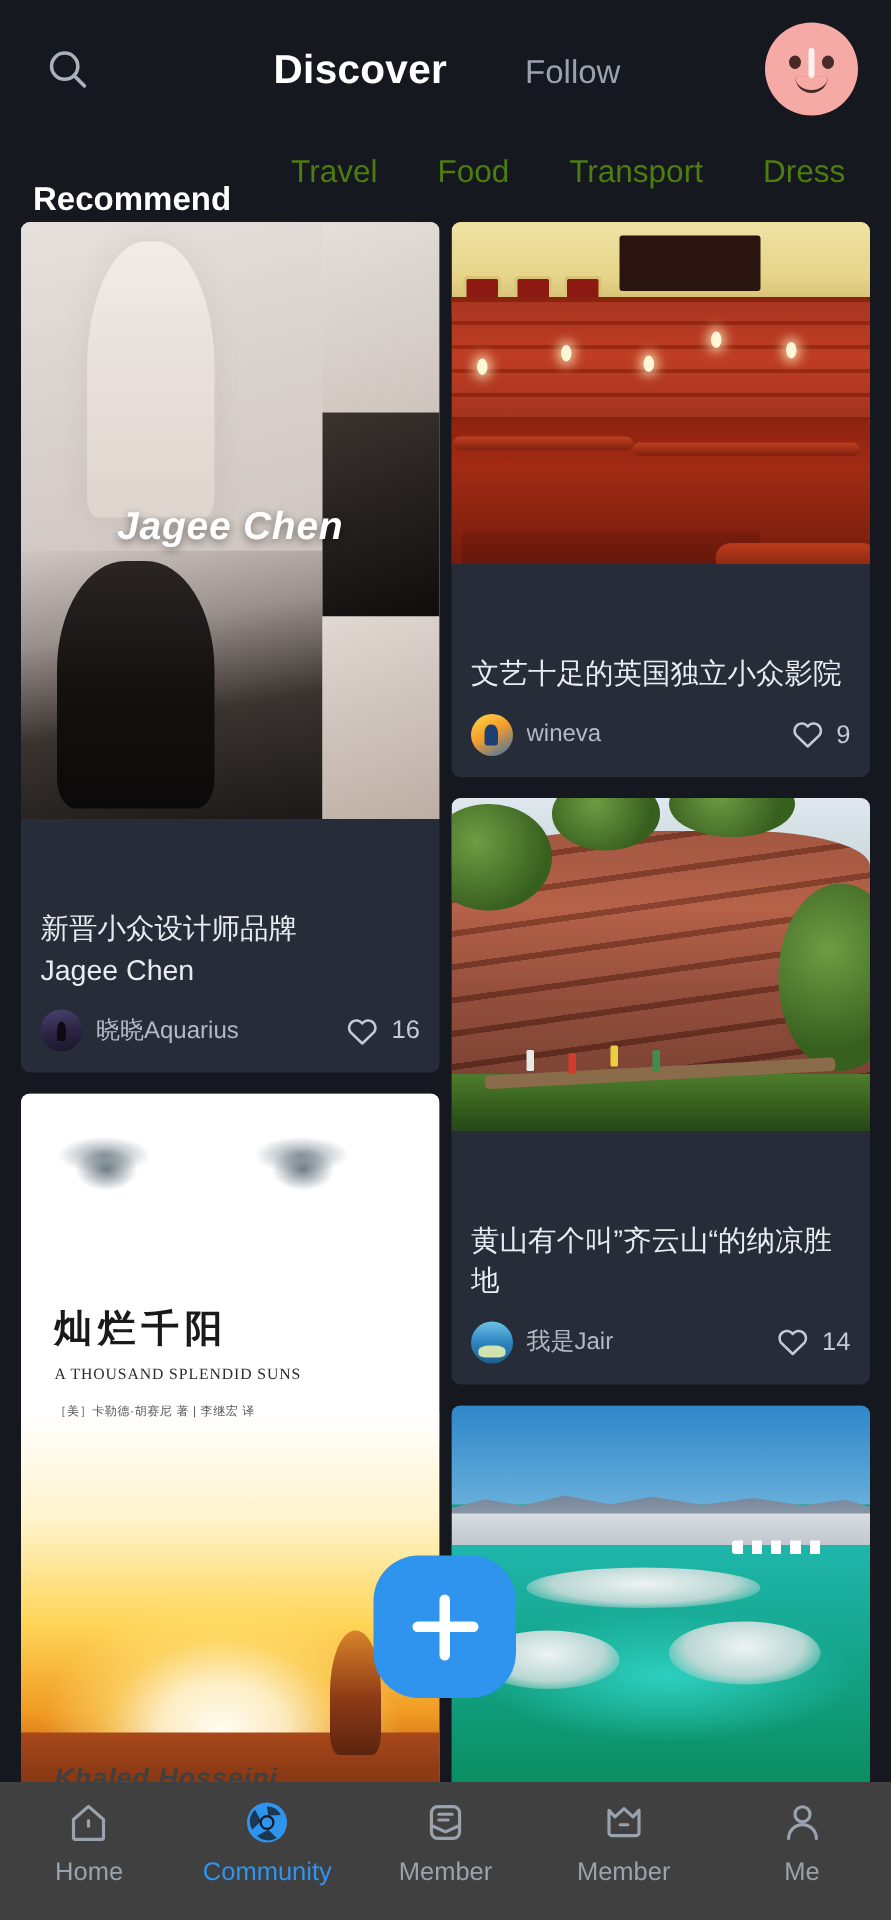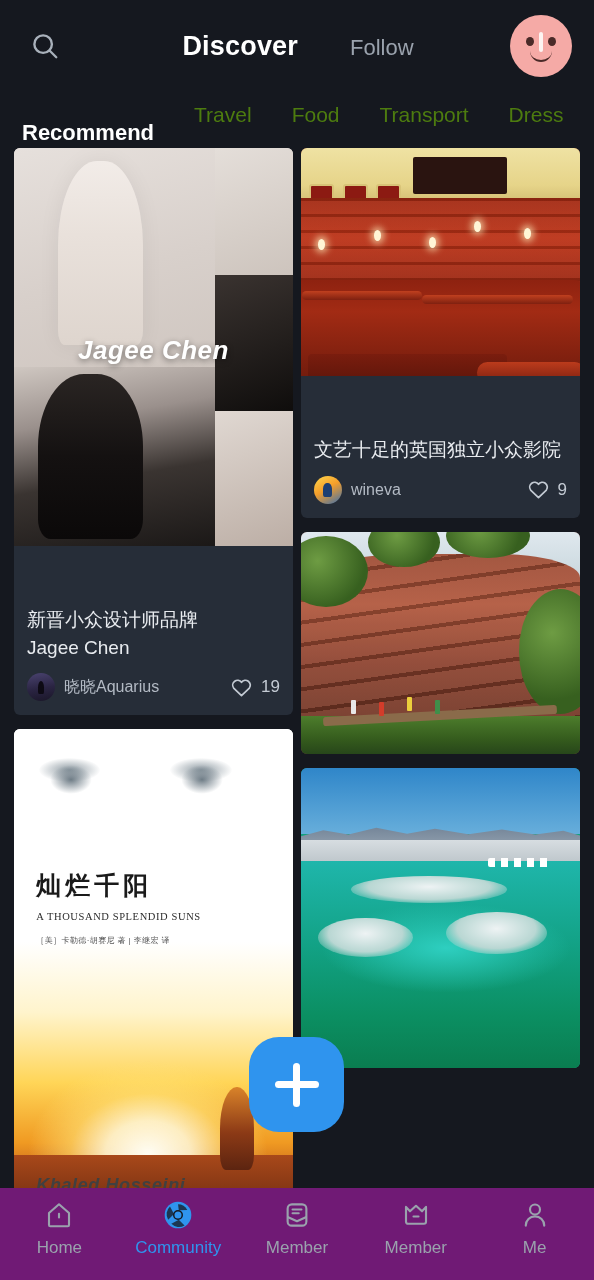--- a/index.html
+++ b/index.html
@@ -396,21 +396,21 @@
   }
   .fab .plus-v {
     position:absolute; width:7px; height:44px; background:#ffffff; border-radius:4px;
   }
 
   
   .bottomnav {
     position:absolute;
     left:0; right:0; bottom:0;
     height:92px;
-    background:#701a75;
+    background:#404040;
     display:flex;
     align-items:flex-start;
     padding-top:10px;
     z-index:50;
   }
   .navitem {
     flex:1 1 0;
     display:flex; flex-direction:column;
     align-items:center; gap:6px;
   }
@@ -474,21 +474,21 @@
           </div>
           <div class="card-meta">
             <div class="meta-user">
               <div class="meta-avatar av-night"></div>
               <div class="meta-name">晓晓Aquarius</div>
             </div>
             <div class="meta-like">
               <svg width="23" height="23" viewBox="0 0 24 24" fill="none">
                 <path d="M12 20.5 3.8 12.6A5 5 0 0 1 12 6.6a5 5 0 0 1 8.2 6z" stroke="#c3cad3" stroke-width="1.8" stroke-linejoin="round"></path>
               </svg>
-              <span class="like-count">19</span>
+              <span class="like-count">16</span>
             </div>
           </div>
         </div>
       </div>
 
       <div class="card">
         <div class="card-img art-book" style="height:484px">
           <div class="bk-top"></div>
           <div class="bk-brow" style="left:9%"></div>
           <div class="bk-brow" style="left:56%"></div>
@@ -568,20 +568,35 @@
           <div class="cliff-tree" style="left:24%; top:-6%; width:26%; height:22%"></div>
           <div class="cliff-tree" style="left:52%; top:-8%; width:30%; height:20%"></div>
           <div class="cliff-tree" style="right:-8%; top:26%; width:30%; height:56%"></div>
           <div class="cliff-grass"></div>
           <div class="cliff-path"></div>
           <div class="flag" style="left:18%; bottom:18%; background:#e8e8e8"></div>
           <div class="flag" style="left:28%; bottom:17%; background:#d33c2a"></div>
           <div class="flag" style="left:38%; bottom:19%; background:#eccf3c"></div>
           <div class="flag" style="left:48%; bottom:18%; background:#3f8f4a"></div>
         </div>
+        <div class="card-body">
+          <div class="card-title">黄山有个叫”齐云山“的纳凉胜地</div>
+          <div class="card-meta">
+            <div class="meta-user">
+              <div class="meta-avatar av-jair"></div>
+              <div class="meta-name">我是Jair</div>
+            </div>
+            <div class="meta-like">
+              <svg width="23" height="23" viewBox="0 0 24 24" fill="none">
+                <path d="M12 20.5 3.8 12.6A5 5 0 0 1 12 6.6a5 5 0 0 1 8.2 6z" stroke="#c3cad3" stroke-width="1.8" stroke-linejoin="round"></path>
+              </svg>
+              <span class="like-count">14</span>
+            </div>
+          </div>
+        </div>
       </div>
 
       <div class="card">
         <div class="card-img art-lake" style="height:300px">
           <div class="lk-sky"></div>
           <div class="lk-mtn"></div>
           <div class="lk-salt1"></div>
           <div class="lk-water"></div>
           <div class="lk-shoal" style="left:6%;  top:50%; width:34%; height:13%"></div>
           <div class="lk-shoal" style="left:52%; top:48%; width:36%; height:14%"></div>

